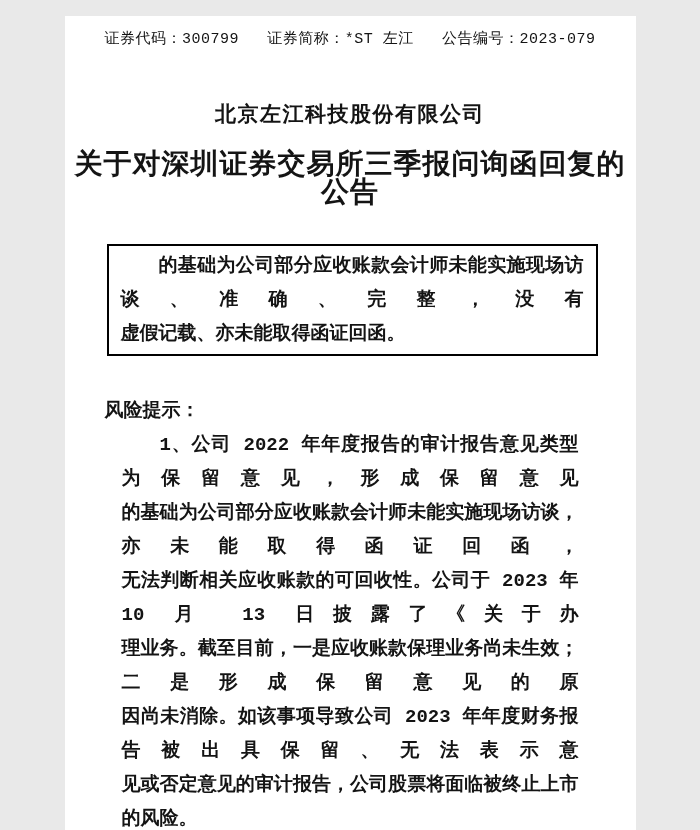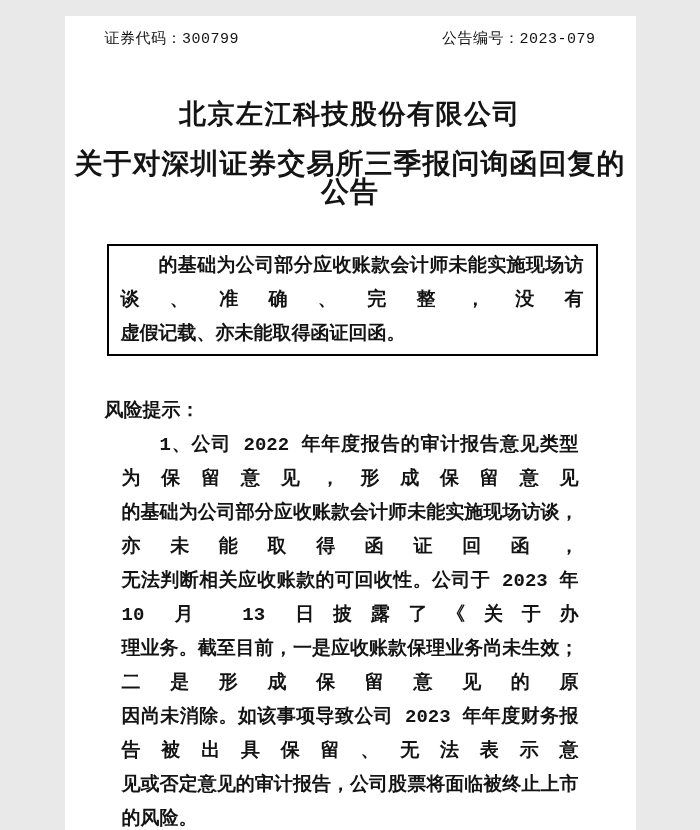--- a/index.html
+++ b/index.html
@@ -20,21 +20,21 @@
     align-items: baseline;
     padding: 14px 40px 0 40px;
     font-size: 15px;
     line-height: 20px;
     font-weight: 500;
     letter-spacing: 0.5px;
   }
   .doc-title {
     margin-top: 52px;
     text-align: center;
-    font-size: 27px;
+    font-size: 21px;
     font-weight: bold;
     letter-spacing: 1.5px;
     line-height: 28px;
   }
   .doc-subtitle {
     margin-top: 22px;
     text-align: center;
     font-size: 28px;
     font-weight: bold;
     letter-spacing: 1px;
@@ -72,20 +72,21 @@
     text-indent: 2em;
   }
 </style>
 </head>
 <body>
 
 <div class="page">
 
   <div class="header-row">
     <span>证券代码：300799</span>
+    <span>证券简称：*ST 左江</span>
     <span>公告编号：2023-079</span>
   </div>
 
   <div class="doc-title">北京左江科技股份有限公司</div>
 
   <div class="doc-subtitle">关于对深圳证券交易所三季报问询函回复的公告</div>
 
   <div class="declaration-box">
     <div class="line indent">的基础为公司部分应收账款会计师未能实施现场访谈、准确、完整，没有</div>
     <div class="line last">虚假记载、亦未能取得函证回函。</div>

